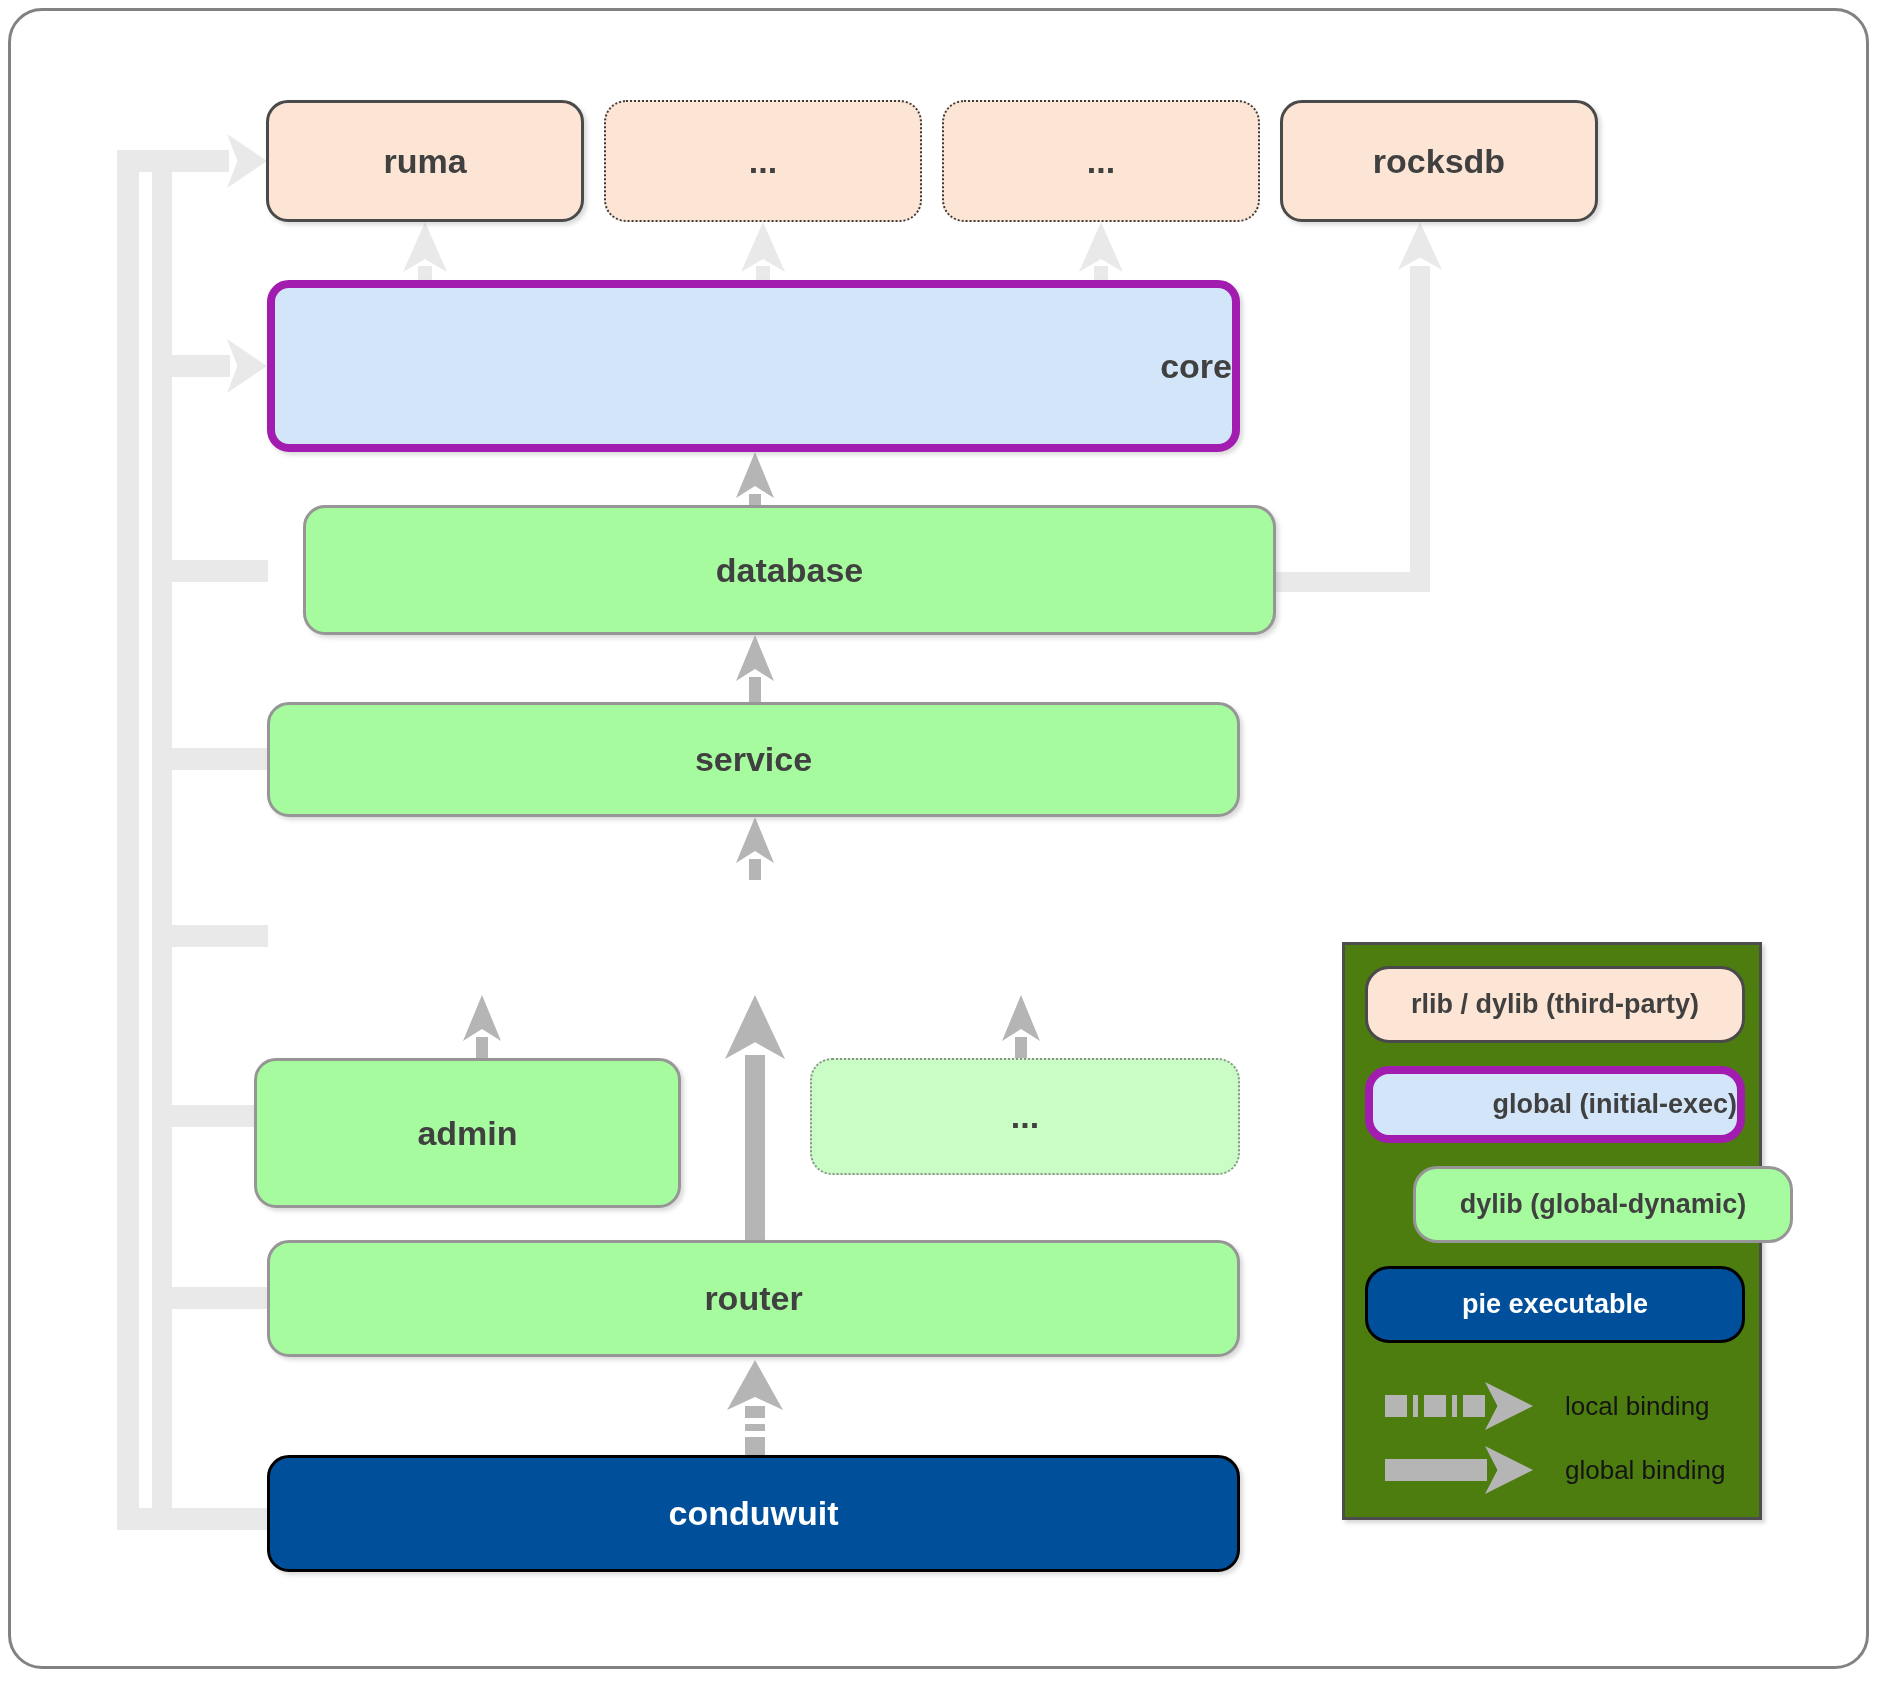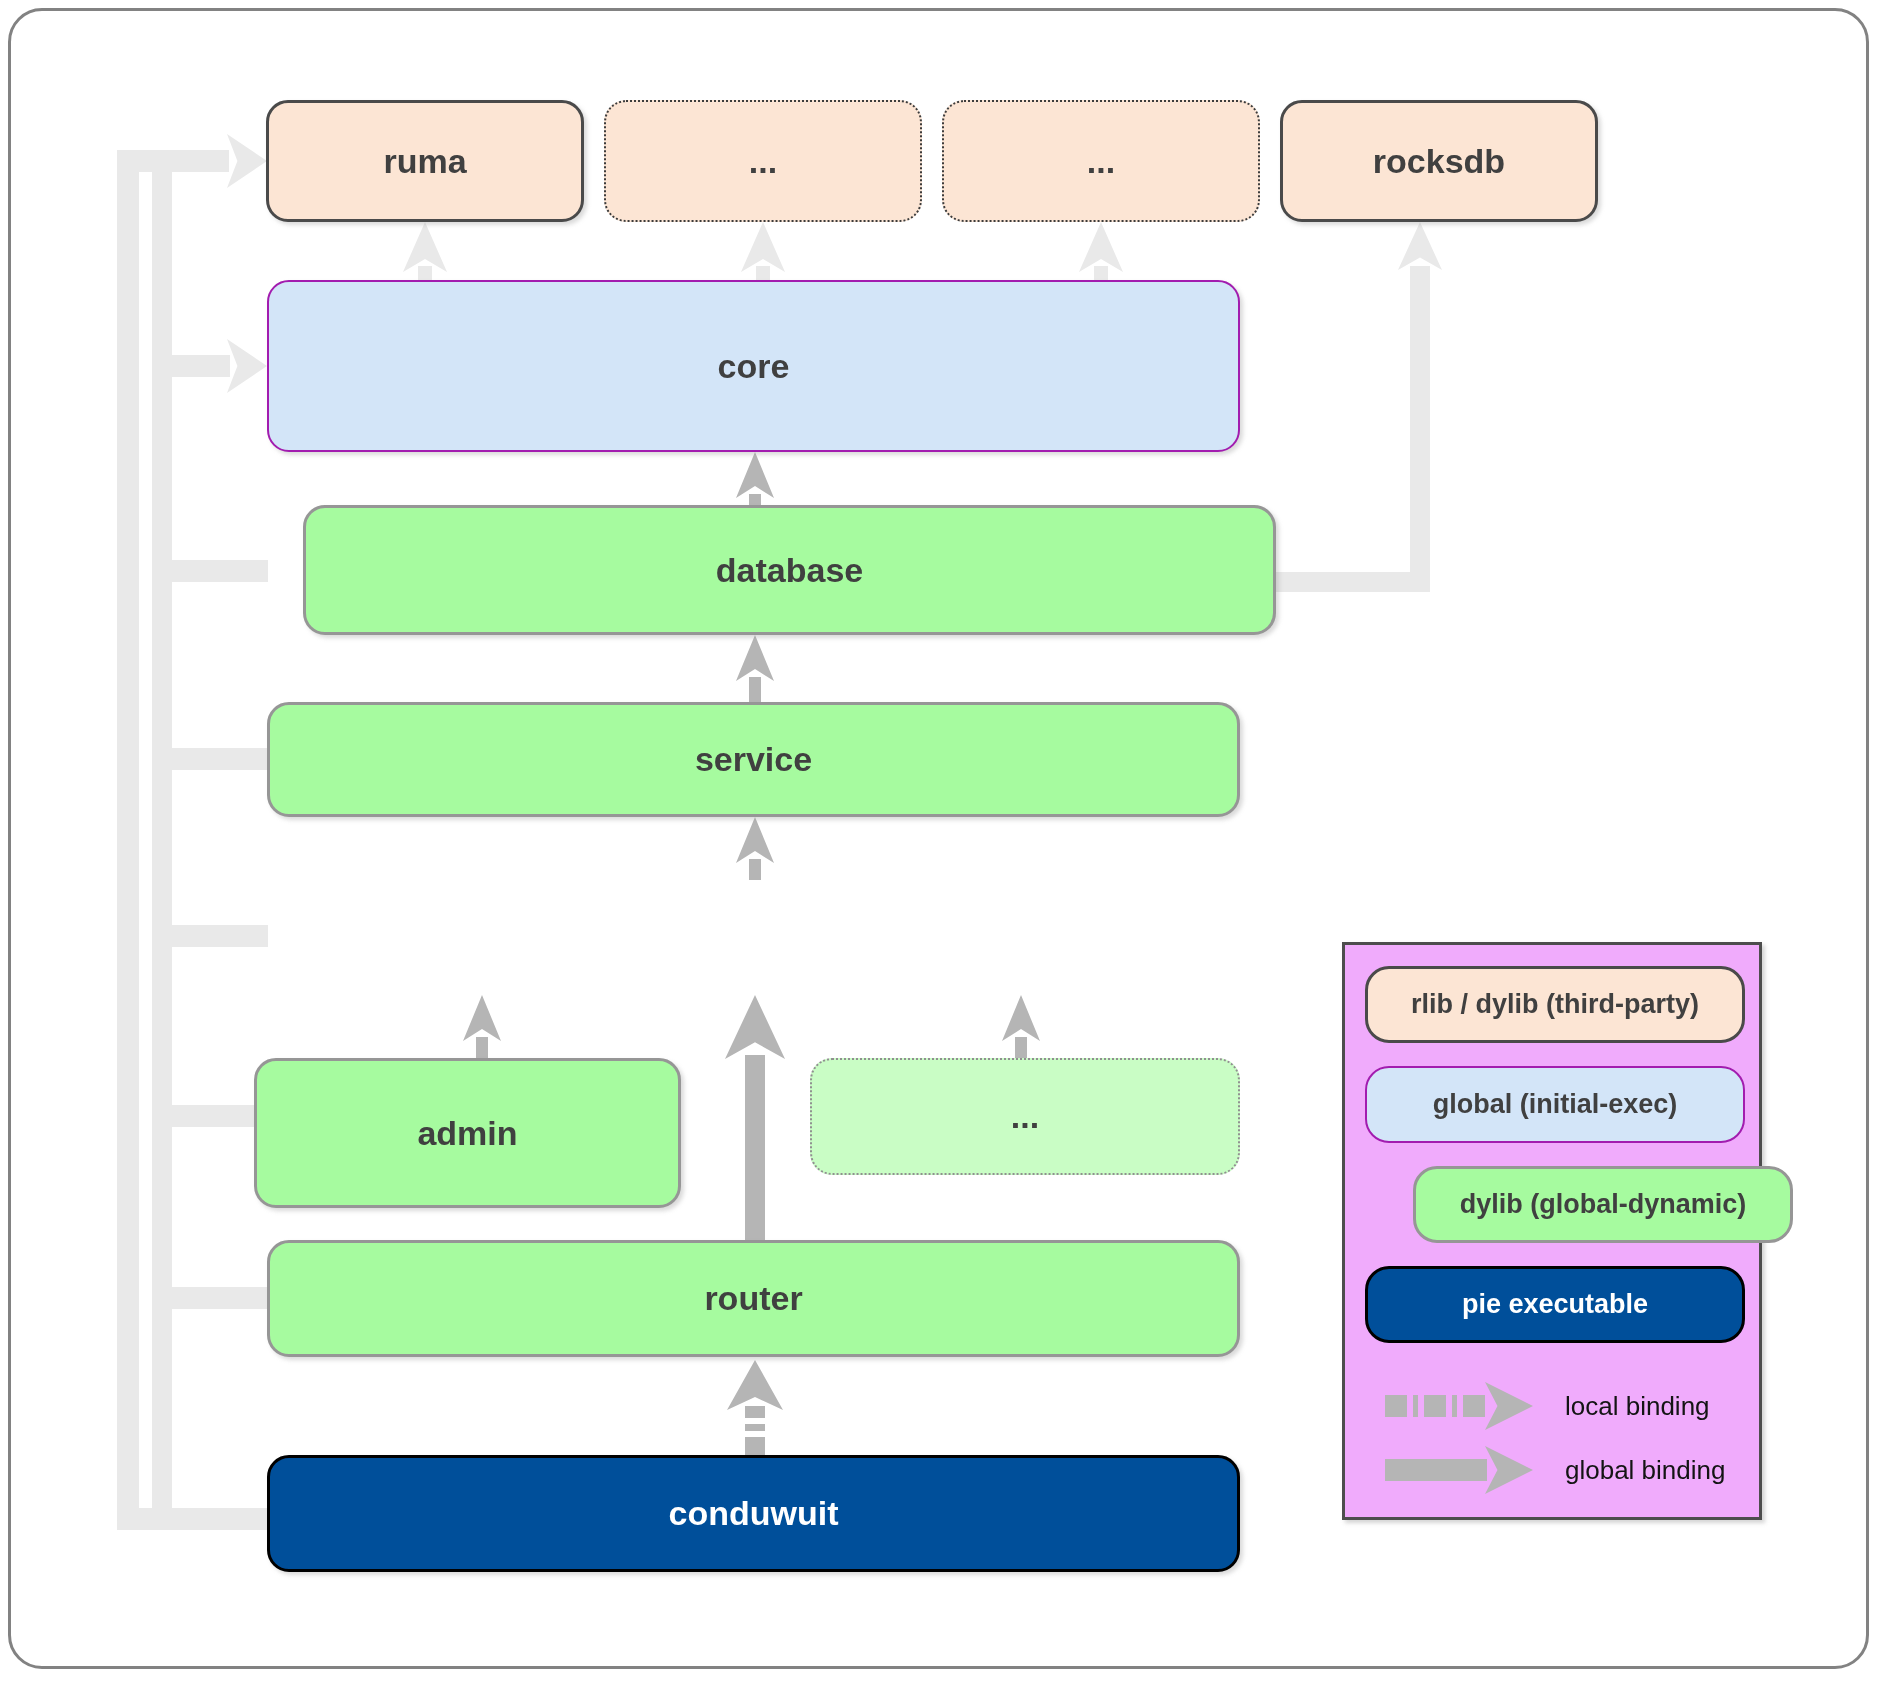--- a/index.html
+++ b/index.html
@@ -24,27 +24,27 @@
     background:repeating-linear-gradient(to right,#b5b5b5 0 22px,rgba(0,0,0,0) 22px 28px,
       #b5b5b5 28px 33px,rgba(0,0,0,0) 33px 39px);
   }
   .node{
     position:absolute;display:flex;align-items:center;justify-content:center;
     font-size:34px;font-weight:600;color:#404040;border-radius:22px;box-sizing:border-box;
     box-shadow:3px 3px 4px rgba(150,150,150,0.35);
   }
   .peach{background:#fce5d4;border:3px solid #4a4a4a;}
   .peach-dotted{background:#fce5d4;border:2px dotted #3c3c3c;box-shadow:none;}
-  .blue{background:#d3e5f8;border:2px solid #a21caf;}
+  .blue{background:#d3e5f8;border:8px solid #a21caf;justify-content:flex-end;}
   .green{background:#a6fb9f;border:3px solid #969696;}
   .green-dotted{background:#c9fdc5;border:2px dotted #909090;box-shadow:none;}
   .navy{background:#004f9a;border:3px solid #000000;color:#ffffff;}
   .legend{
     position:absolute;left:1342px;top:942px;width:420px;height:578px;
-    background:#f0abfc;border:3px solid #4d4d4d;box-sizing:border-box;
+    background:#4d7c0f;border:3px solid #4d4d4d;box-sizing:border-box;
     box-shadow:3px 3px 4px rgba(150,150,150,0.4);
     padding-left:20px;
   }
   .legend .node{left:20px;width:380px;height:77px;font-size:27px;border-radius:24px;box-shadow:none;}
   .legend-label{
     position:absolute;left:220px;width:190px;height:48px;display:flex;align-items:center;
     font-size:26px;color:#141414;font-weight:400;
   }
 </style>
 </head>

